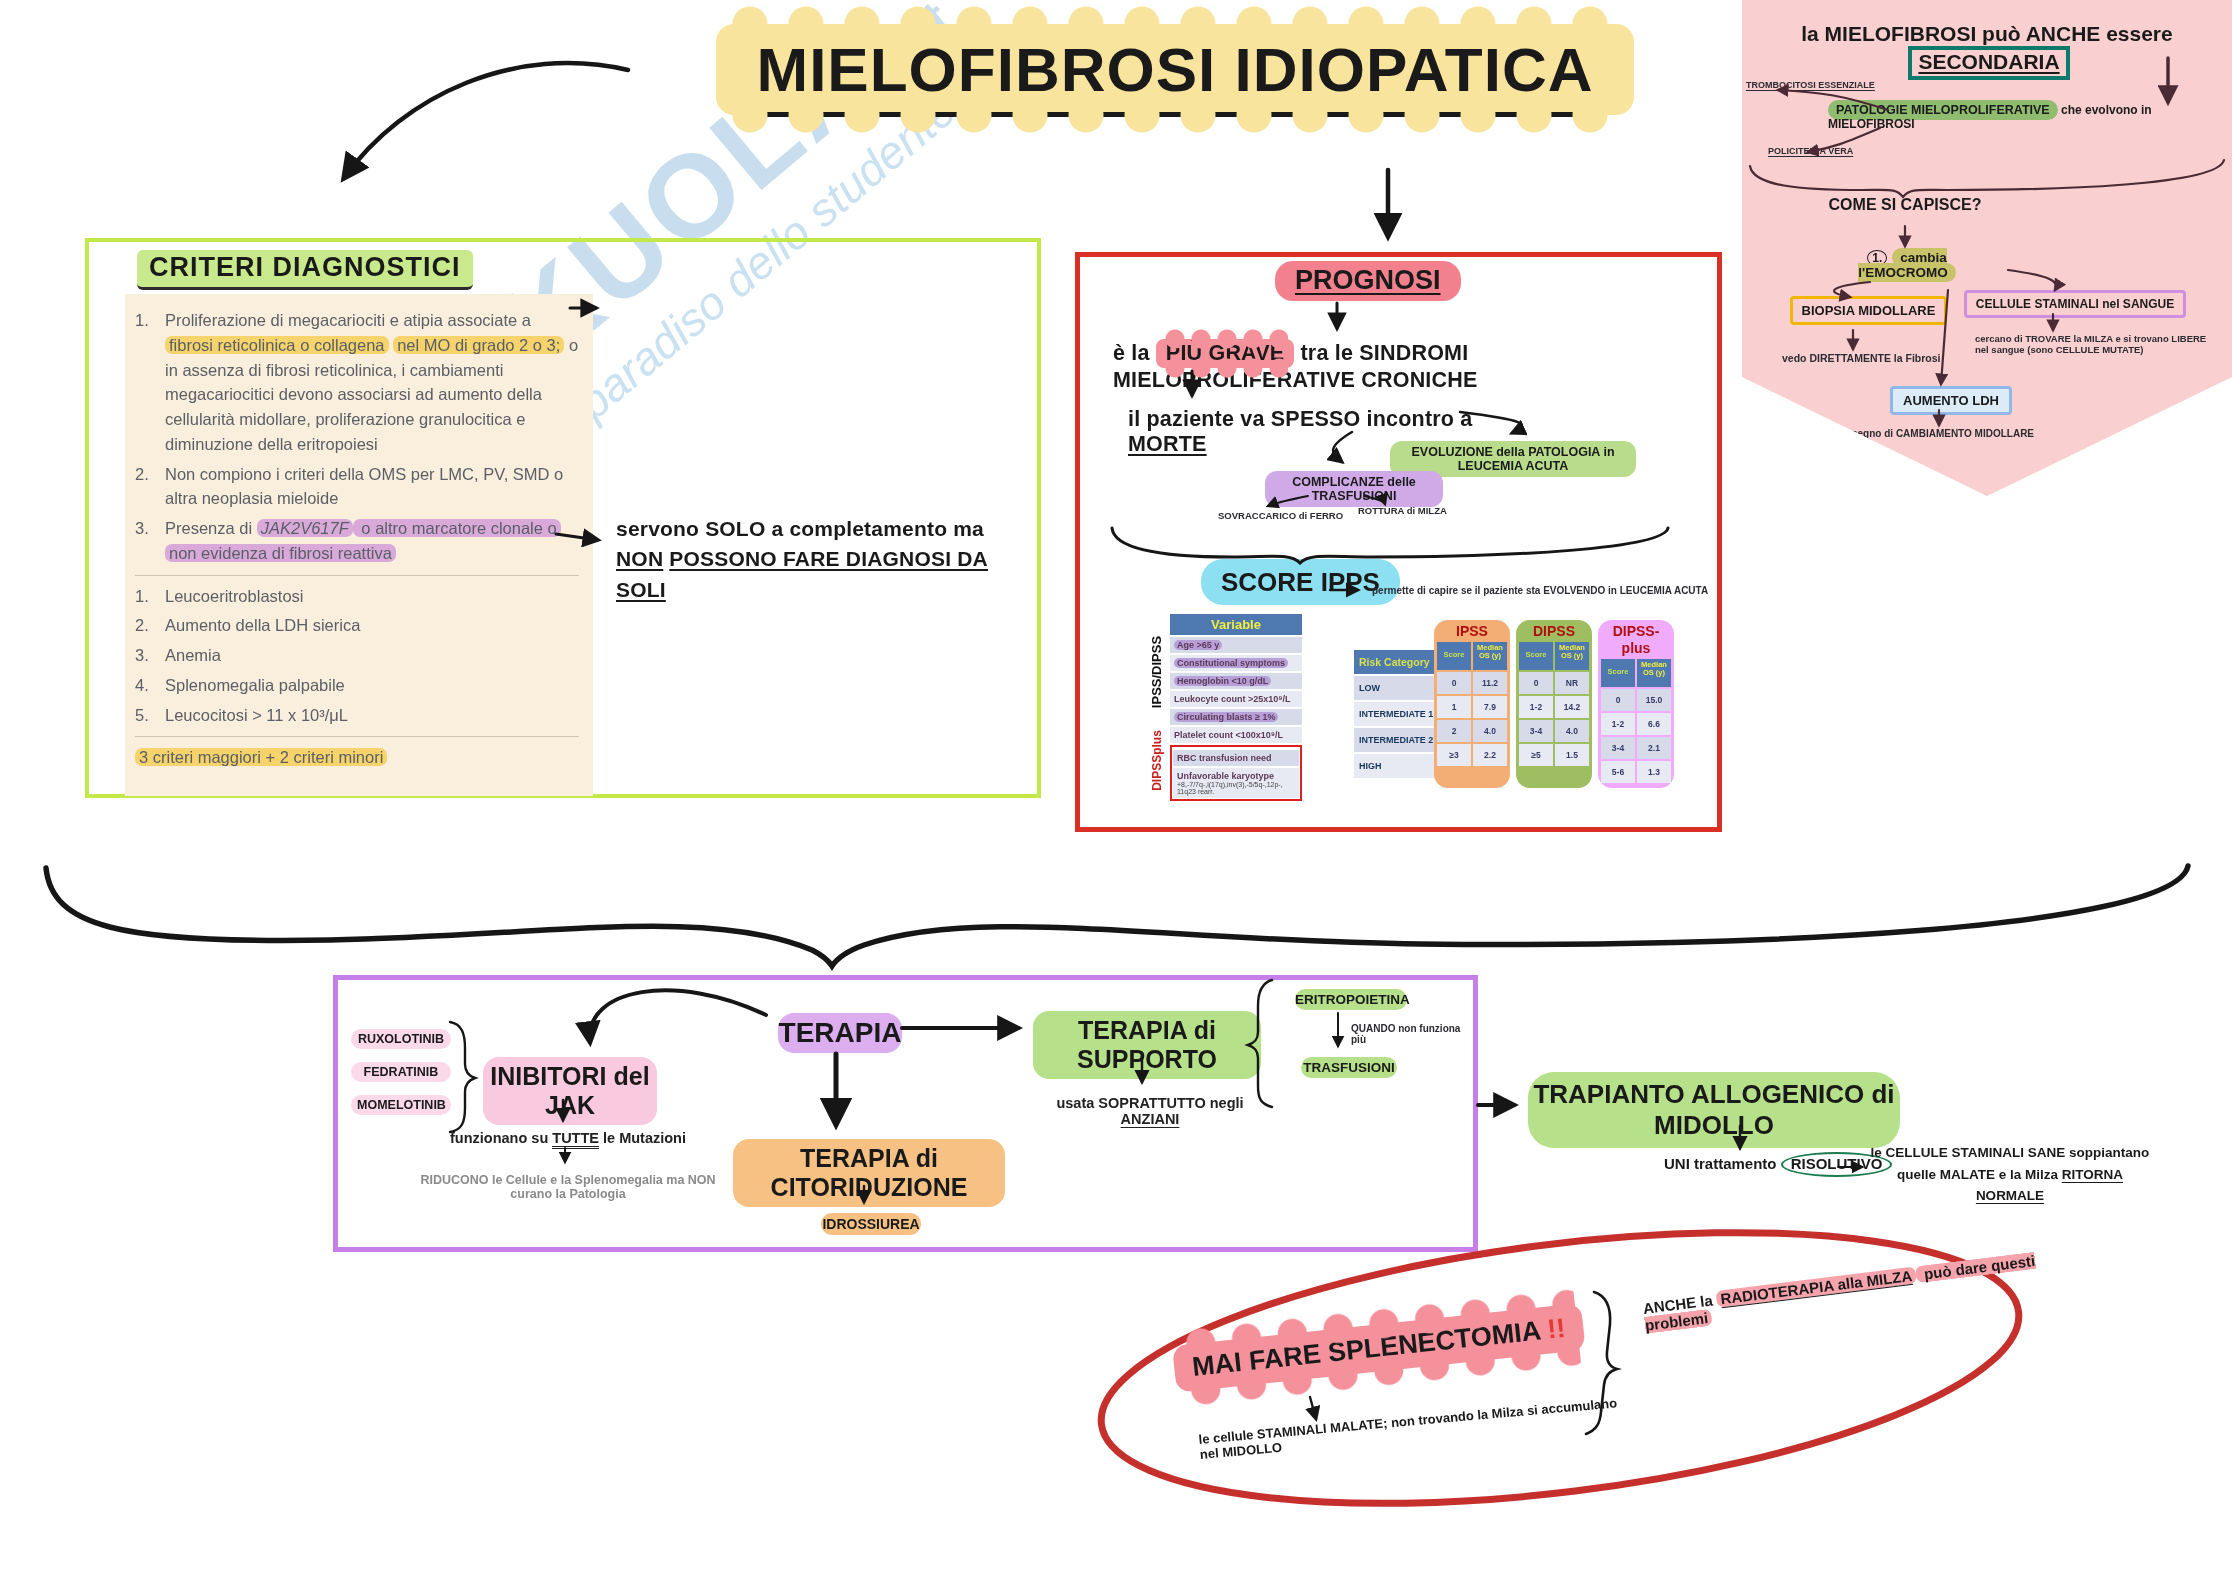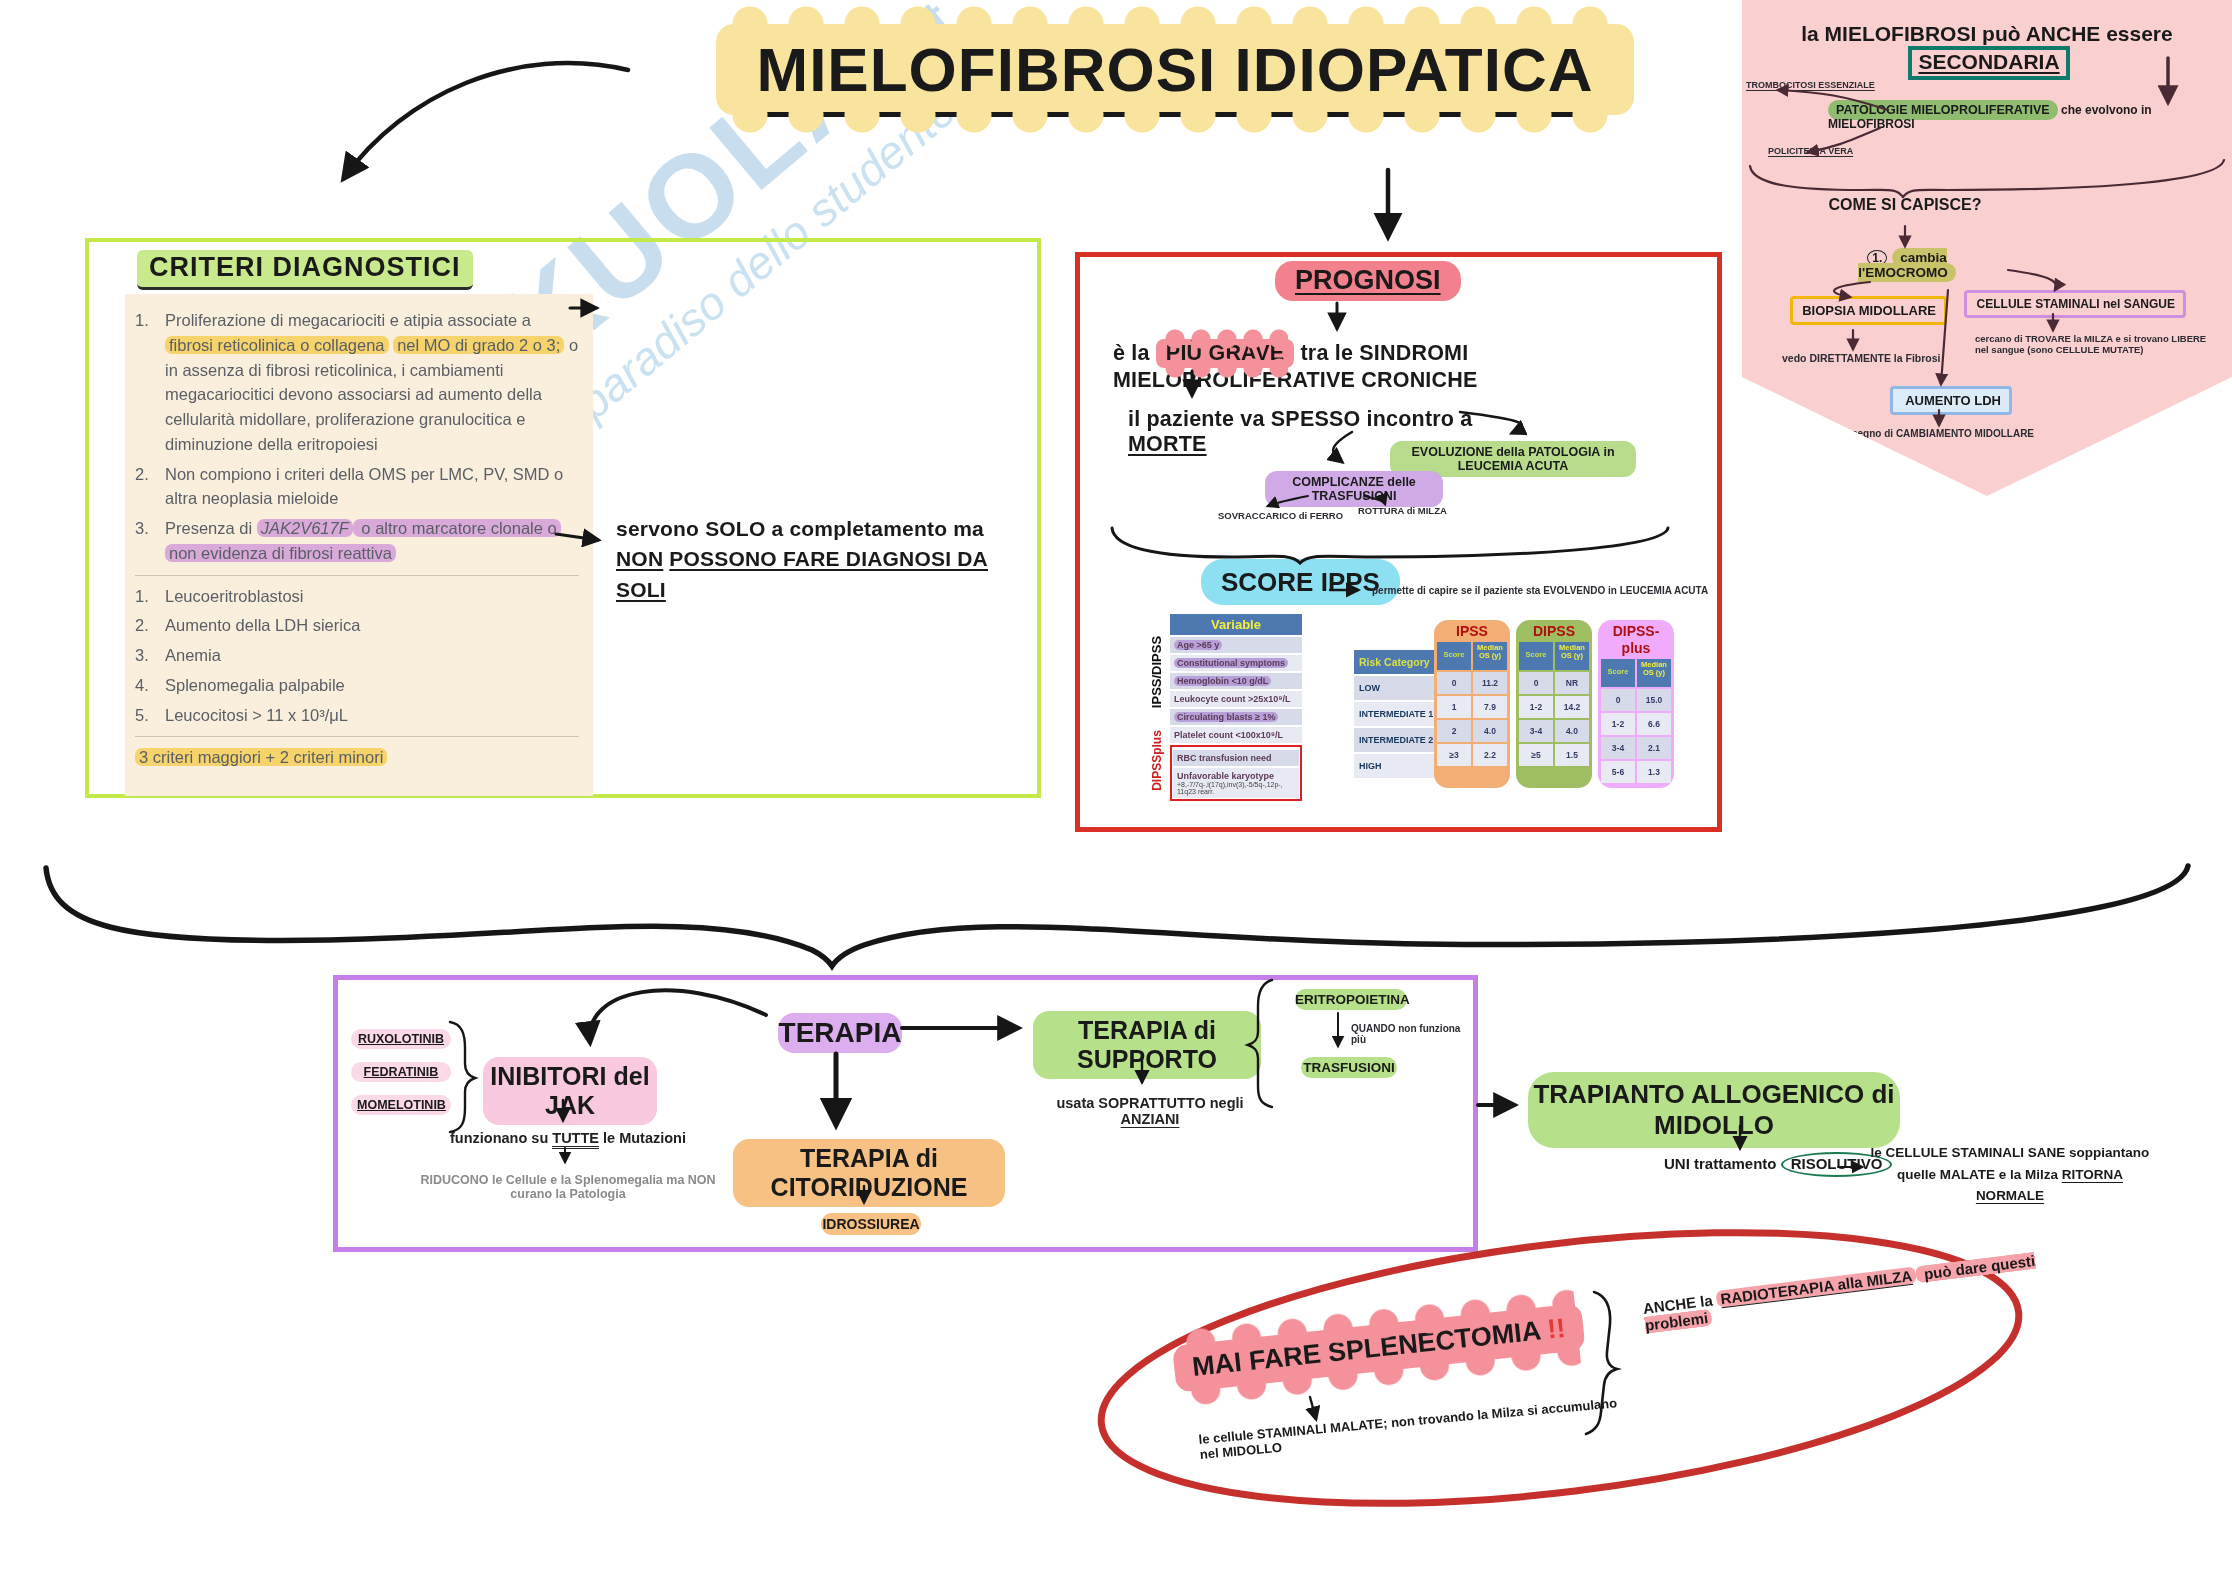--- a/index.html
+++ b/index.html
@@ -50,21 +50,21 @@
   
   .pennant{left:1742px;top:0;width:490px;height:496px;background:#f9cfcf;z-index:2;
            clip-path:polygon(0 0,100% 0,100% 76%,50% 100%,0 76%);}
   .pn-headline{left:8px;top:22px;width:474px;text-align:center;font-size:21px;font-weight:bold;}
   .pn-box{display:inline-block;border:4px solid #0e7a6b;padding:0 6px 2px;margin-left:4px;}
   .tinyu{font-size:9px;font-weight:bold;text-decoration:underline;text-underline-offset:2px;color:#2b2b33;}
   .pn-patologie{left:86px;top:103px;width:400px;font-size:12px;font-weight:bold;}
   .pn-patbadge{background:#8fbc6f;border-radius:12px;padding:3px 8px;font-size:12.5px;} 
   .pill-olive{background:#c8c268;border-radius:10px;padding:2px 8px;}
   .circ{border:1.7px solid #222;border-radius:50%;padding:0 4px;margin-right:5px;font-size:12px;}
-  .outline-box{position:absolute;font-weight:bold;text-align:right;padding:4px 8px;border-radius:4px;}
+  .outline-box{position:absolute;font-weight:bold;text-align:center;padding:4px 8px;border-radius:4px;}
   .ob-yellow{border:3.5px solid #f2b705;}
   .ob-violet{border:3px solid #cf8fe0;}
   .ob-blue{border:3px solid #8fb8e8;background:#dcebf8;}
   .pn-small{font-size:10.5px;font-weight:bold;color:#2b2b33;}
   
   .prog-box{left:1075px;top:252px;width:637px;height:570px;border:5.5px solid #d93025;background:#fff;z-index:2;}
   .prog-title{background:#f2808d;border-radius:18px;padding:4px 20px 6px;font-size:27px;font-weight:bold;
               text-decoration:underline;text-underline-offset:4px;}
   .prog-line{font-size:21.5px;font-weight:bold;letter-spacing:0.2px;}
   .badge-sm{position:absolute;font-size:12.5px;font-weight:bold;border-radius:12px;padding:4px 10px;text-align:center;}
@@ -313,21 +313,21 @@
     <div class="abs" style="left:233px;top:333px;width:240px;font-size:9.5px;font-weight:bold;color:#2b2b33;">
       <div>cercano di TROVARE la MILZA e si trovano LIBERE</div>
       <div>nel sangue (sono CELLULE MUTATE)</div>
     </div>
     <div class="outline-box ob-blue" style="left:148px;top:386px;width:100px;font-size:13px;">AUMENTO LDH</div>
     <div class="abs pn-small" style="left:110px;top:428px;font-size:10px;">segno di CAMBIAMENTO MIDOLLARE</div>
   </div>
 
   <div class="abs ther-box">
     <div class="pill pill-purple" style="left:440px;top:33px;width:124px;font-size:28px;padding:4px 0;">TERAPIA</div>
-    <div class="abs" id="drug-badges" style="left:13px;top:49px;width:100px;text-decoration:underline;">
+    <div class="abs" id="drug-badges" style="left:13px;top:49px;width:100px;">
         <div class="drug">RUXOLOTINIB</div>
         <div class="drug">FEDRATINIB</div>
         <div class="drug">MOMELOTINIB</div>
       </div>
     <div class="pill pill-pink" style="left:145px;top:77px;width:174px;font-size:25px;padding:5px 0;">INIBITORI del JAK</div>
     <div class="hand-md" style="left:85px;top:150px;width:290px;"><span>funzionano su </span><span class="u2">TUTTE</span><span> le Mutazioni</span></div>
     <div class="hand-gray" style="left:75px;top:193px;width:310px;">RIDUCONO le Cellule e la Splenomegalia ma NON curano la Patologia</div>
     <div class="pill pill-orange" style="left:395px;top:159px;width:272px;font-size:25px;padding:5px 0;">TERAPIA di CITORIDUZIONE</div>
     <div class="pill pill-orange" style="left:483px;top:233px;width:100px;font-size:14px;padding:3px 0;">IDROSSIUREA</div>
     <div class="pill pill-green" style="left:695px;top:31px;width:228px;font-size:25px;padding:5px 0;">TERAPIA di SUPPORTO</div>

